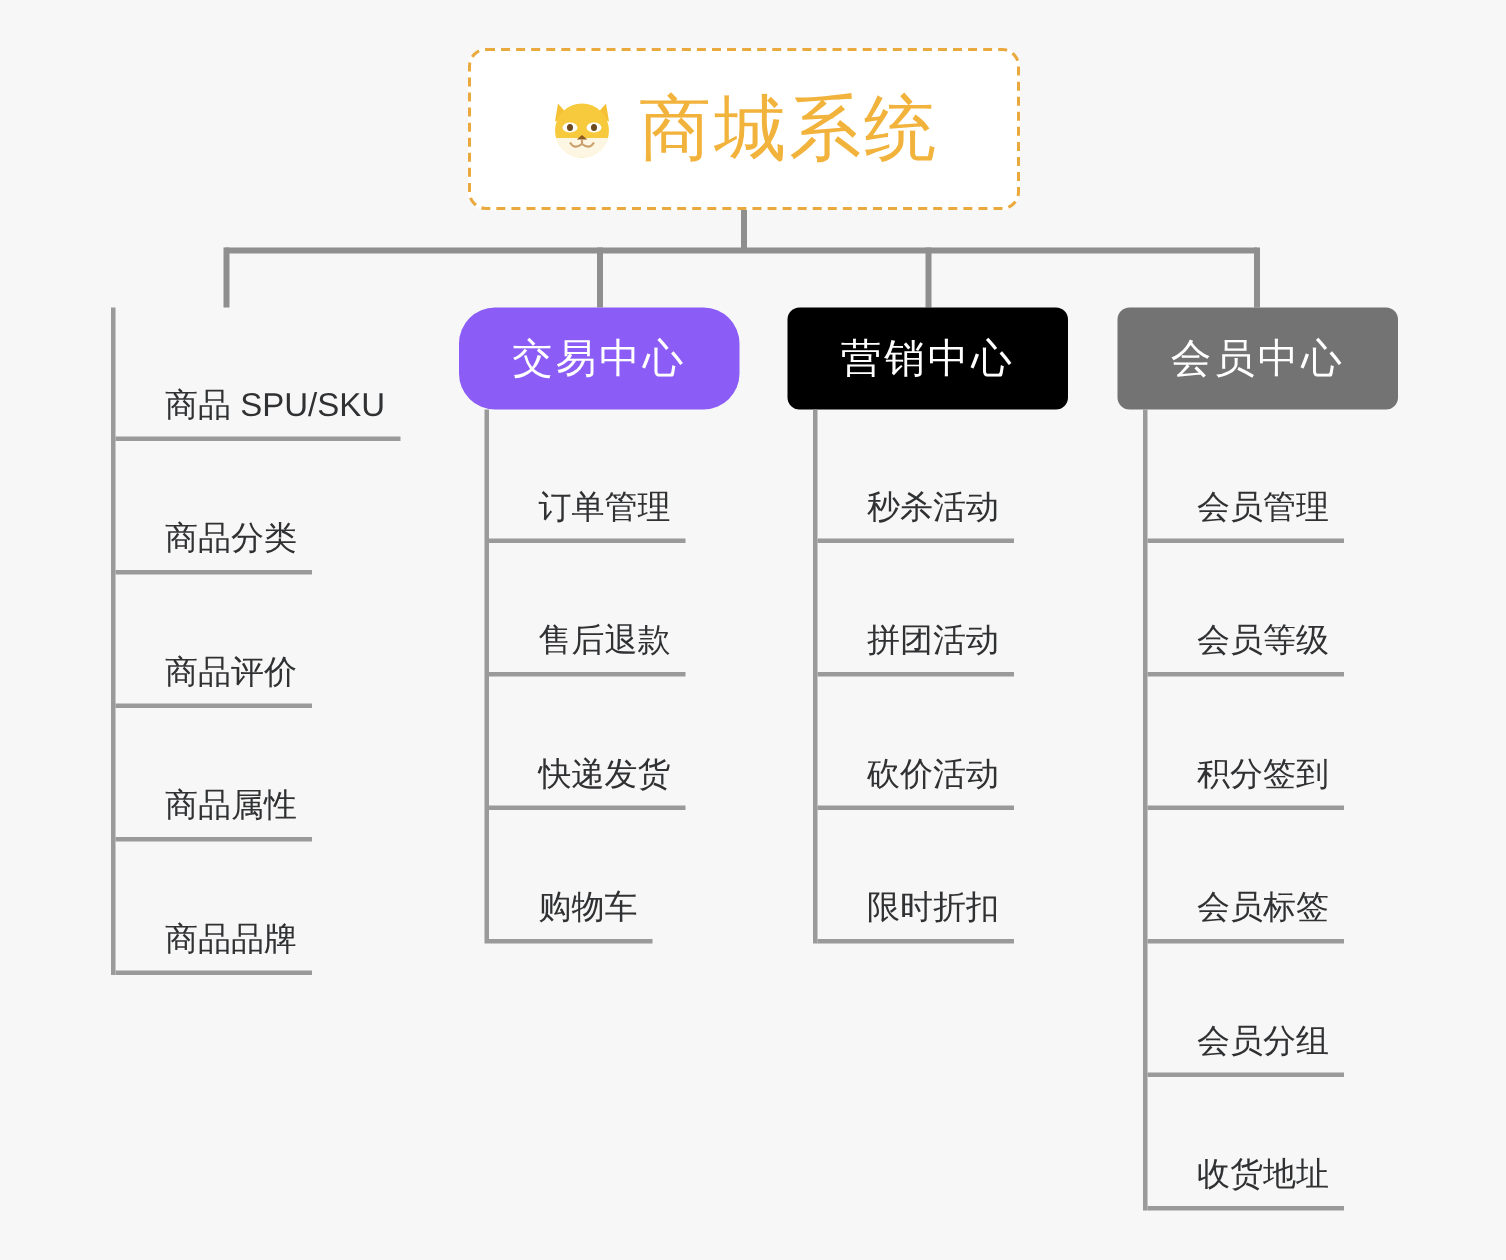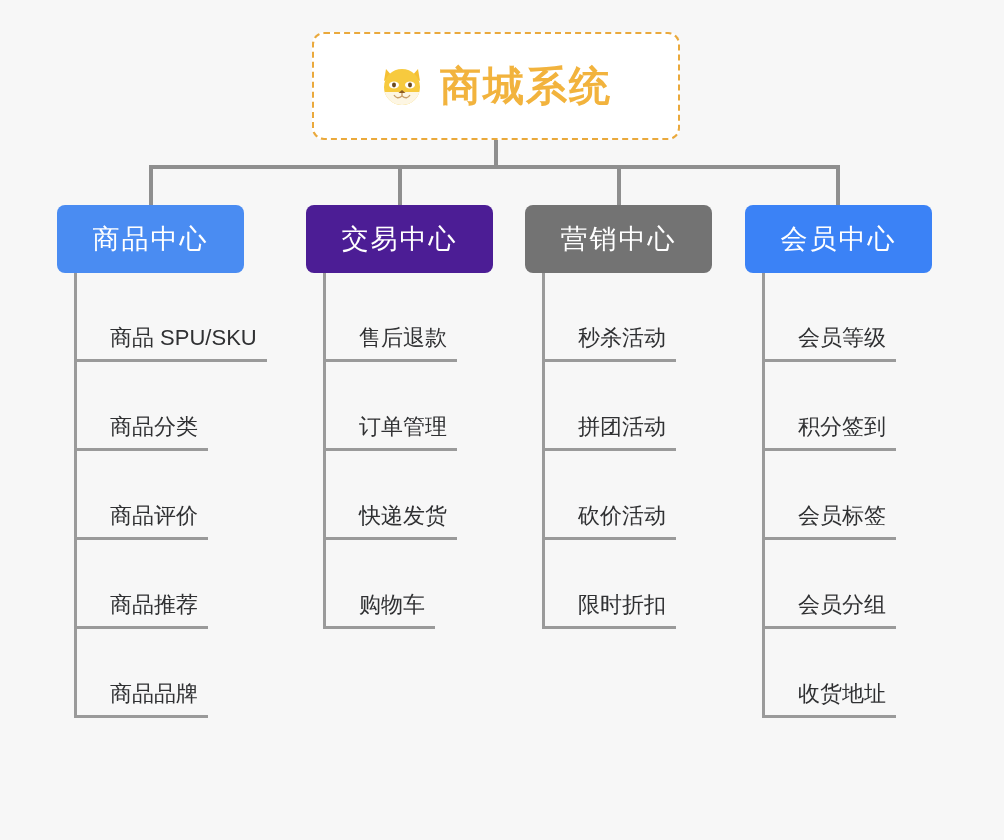--- a/index.html
+++ b/index.html
@@ -46,25 +46,25 @@
     height: 46px;
     position: relative;
   }
   
   .dog {
     position: absolute;
     left: 0; top: 2px;
     width: 44px; height: 42px;
   }
   .root-title {
-    font-size: 41px;
+    font-size: 48px;
     color: #f2b33d;
     letter-spacing: 2px;
     white-space: nowrap;
-    font-weight: 700;
+    font-weight: 400;
   }
 
   
   .conn {
     position: absolute;
     background: #8f8f8f;
   }
   .conn-v-root {            
     left: 494px;
     top: 140px;
@@ -153,88 +153,88 @@
   </div>
 
   <div class="conn conn-v-root" style="background: rgb(143, 143, 143);"></div>
   <div class="conn conn-bus" style="background: rgb(143, 143, 143);"></div>
   <div class="conn conn-drop" style="left: 149px; background: rgb(143, 143, 143);"></div>
   <div class="conn conn-drop" style="left: 398px; background: rgb(143, 143, 143);"></div>
   <div class="conn conn-drop" style="left: 617px; background: rgb(143, 143, 143);"></div>
   <div class="conn conn-drop" style="left: 836px; background: rgb(143, 143, 143);"></div>
 
   <div class="column" style="left:57px;">
-    <div class="cat-box" style="background: rgb(74, 140, 242);">
-      <span>商品中心</span>
-    </div>
     <div class="leaf-list">
       <div class="leaf">
           <span class="leaf-label">商品 SPU/SKU</span>
         </div>
       <div class="leaf">
           <span class="leaf-label">商品分类</span>
         </div>
       <div class="leaf">
           <span class="leaf-label">商品评价</span>
         </div>
       <div class="leaf">
-          <span class="leaf-label">商品推荐</span>
+          <span class="leaf-label">商品属性</span>
         </div>
       <div class="leaf">
           <span class="leaf-label">商品品牌</span>
         </div>
     </div>
   </div>
 
   <div class="column" style="left:306px;">
-    <div class="cat-box" style="background: #4c1d95;">
+    <div class="cat-box" style="background: #8b5cf6; border-radius: 24px;">
       <span>交易中心</span>
     </div>
     <div class="leaf-list">
       <div class="leaf">
+          <span class="leaf-label">订单管理</span>
+        </div>
+      <div class="leaf">
           <span class="leaf-label">售后退款</span>
         </div>
       <div class="leaf">
-          <span class="leaf-label">订单管理</span>
-        </div>
-      <div class="leaf">
           <span class="leaf-label">快递发货</span>
         </div>
       <div class="leaf">
           <span class="leaf-label">购物车</span>
         </div>
     </div>
   </div>
 
   <div class="column" style="left:525px;">
+    <div class="cat-box" style="background: #000000;">
+      <span>营销中心</span>
+    </div>
+    <div class="leaf-list">
+      <div class="leaf">
+          <span class="leaf-label">秒杀活动</span>
+        </div>
+      <div class="leaf">
+          <span class="leaf-label">拼团活动</span>
+        </div>
+      <div class="leaf">
+          <span class="leaf-label">砍价活动</span>
+        </div>
+      <div class="leaf">
+          <span class="leaf-label">限时折扣</span>
+        </div>
+    </div>
+  </div>
+
+  <div class="column" style="left:745px;">
     <div class="cat-box" style="background: #737373;">
-      <span>营销中心</span>
-    </div>
-    <div class="leaf-list">
-      <div class="leaf">
-          <span class="leaf-label">秒杀活动</span>
-        </div>
-      <div class="leaf">
-          <span class="leaf-label">拼团活动</span>
-        </div>
-      <div class="leaf">
-          <span class="leaf-label">砍价活动</span>
-        </div>
-      <div class="leaf">
-          <span class="leaf-label">限时折扣</span>
-        </div>
-    </div>
-  </div>
-
-  <div class="column" style="left:745px;">
-    <div class="cat-box" style="background: #3b82f6;">
       <span>会员中心</span>
     </div>
     <div class="leaf-list">
       <div class="leaf">
+          <span class="leaf-label">会员管理</span>
+        </div>
+      <div class="leaf">
           <span class="leaf-label">会员等级</span>
         </div>
       <div class="leaf">
           <span class="leaf-label">积分签到</span>
         </div>
       <div class="leaf">
           <span class="leaf-label">会员标签</span>
         </div>
       <div class="leaf">
           <span class="leaf-label">会员分组</span>

